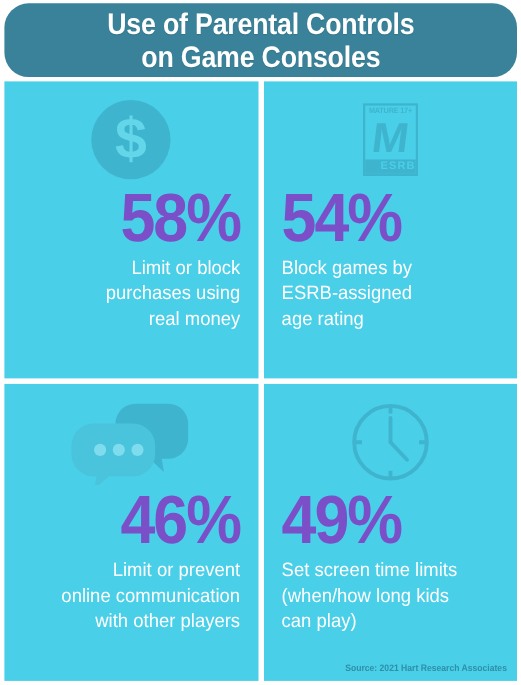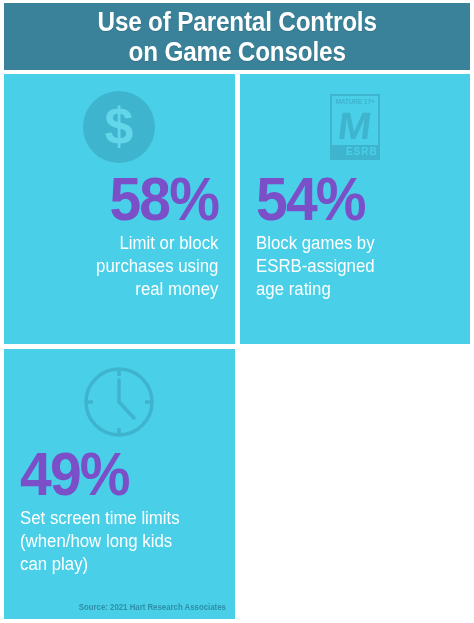--- a/index.html
+++ b/index.html
@@ -27,20 +27,21 @@
 
   
   .header {
     background: #3a8299;
     height: 67px;
     flex: 0 0 67px;
     display: flex;
     align-items: center;
     justify-content: center;
     text-align: center;
+    border-radius: 22px;
   }
   .header-title {
     color: #ffffff;
     font-size: 27px;
     line-height: 30px;
     font-weight: bold;
     letter-spacing: -0.2px;
     transform: scaleX(0.9);
     white-space: pre-line;
     text-shadow: 0 1px 1px rgba(0,0,0,0.12);
@@ -193,20 +194,39 @@
           </div>
           <div class="esrb-bottom">ESRB</div>
         </div>
       </div>
       <div class="stat">54%</div>
       <div class="desc">Block games by
 ESRB-assigned
 age rating</div>
     </div>
 
+    <div class="cell align-right">
+      <div class="icon-wrap">
+        <svg width="112" height="78" viewBox="0 0 112 78" aria-hidden="true">
+
+          <path d="M60 4 h30 a18 18 0 0 1 18 18 v14 a18 18 0 0 1 -18 18 h-6 l2 12 -13 -12 h-13
+                   a18 18 0 0 1 -18 -18 v-14 a18 18 0 0 1 18 -18 z" fill="#3fb4cf"></path>
+
+          <path d="M22 22 h36 a20 20 0 0 1 20 20 v8 a20 20 0 0 1 -20 20 h-22 l-14 12 3 -12 h-3
+                   a20 20 0 0 1 -20 -20 v-8 a20 20 0 0 1 20 -20 z" fill="#4ac4dc"></path>
+          <circle cx="28" cy="46" r="5.5" fill="#7fdcee"></circle>
+          <circle cx="45" cy="46" r="5.5" fill="#7fdcee"></circle>
+          <circle cx="62" cy="46" r="5.5" fill="#7fdcee"></circle>
+        </svg>
+      </div>
+      <div class="stat">46%</div>
+      <div class="desc">Limit or prevent
+online communication
+with other players</div>
+    </div>
 
     <div class="cell align-left">
       <div class="icon-wrap">
         <svg width="78" height="78" viewBox="0 0 78 78" aria-hidden="true">
           <circle cx="39" cy="39" r="33" fill="none" stroke="#3fb4cf" stroke-width="3.5"></circle>
           <line x1="39" y1="7" x2="39" y2="13" stroke="#3fb4cf" stroke-width="3.5"></line>
           <line x1="39" y1="65" x2="39" y2="71" stroke="#3fb4cf" stroke-width="3.5"></line>
           <line x1="7" y1="39" x2="13" y2="39" stroke="#3fb4cf" stroke-width="3.5"></line>
           <line x1="65" y1="39" x2="71" y2="39" stroke="#3fb4cf" stroke-width="3.5"></line>
           <line x1="39" y1="39" x2="39" y2="17" stroke="#3fb4cf" stroke-width="3.5" stroke-linecap="round"></line>

